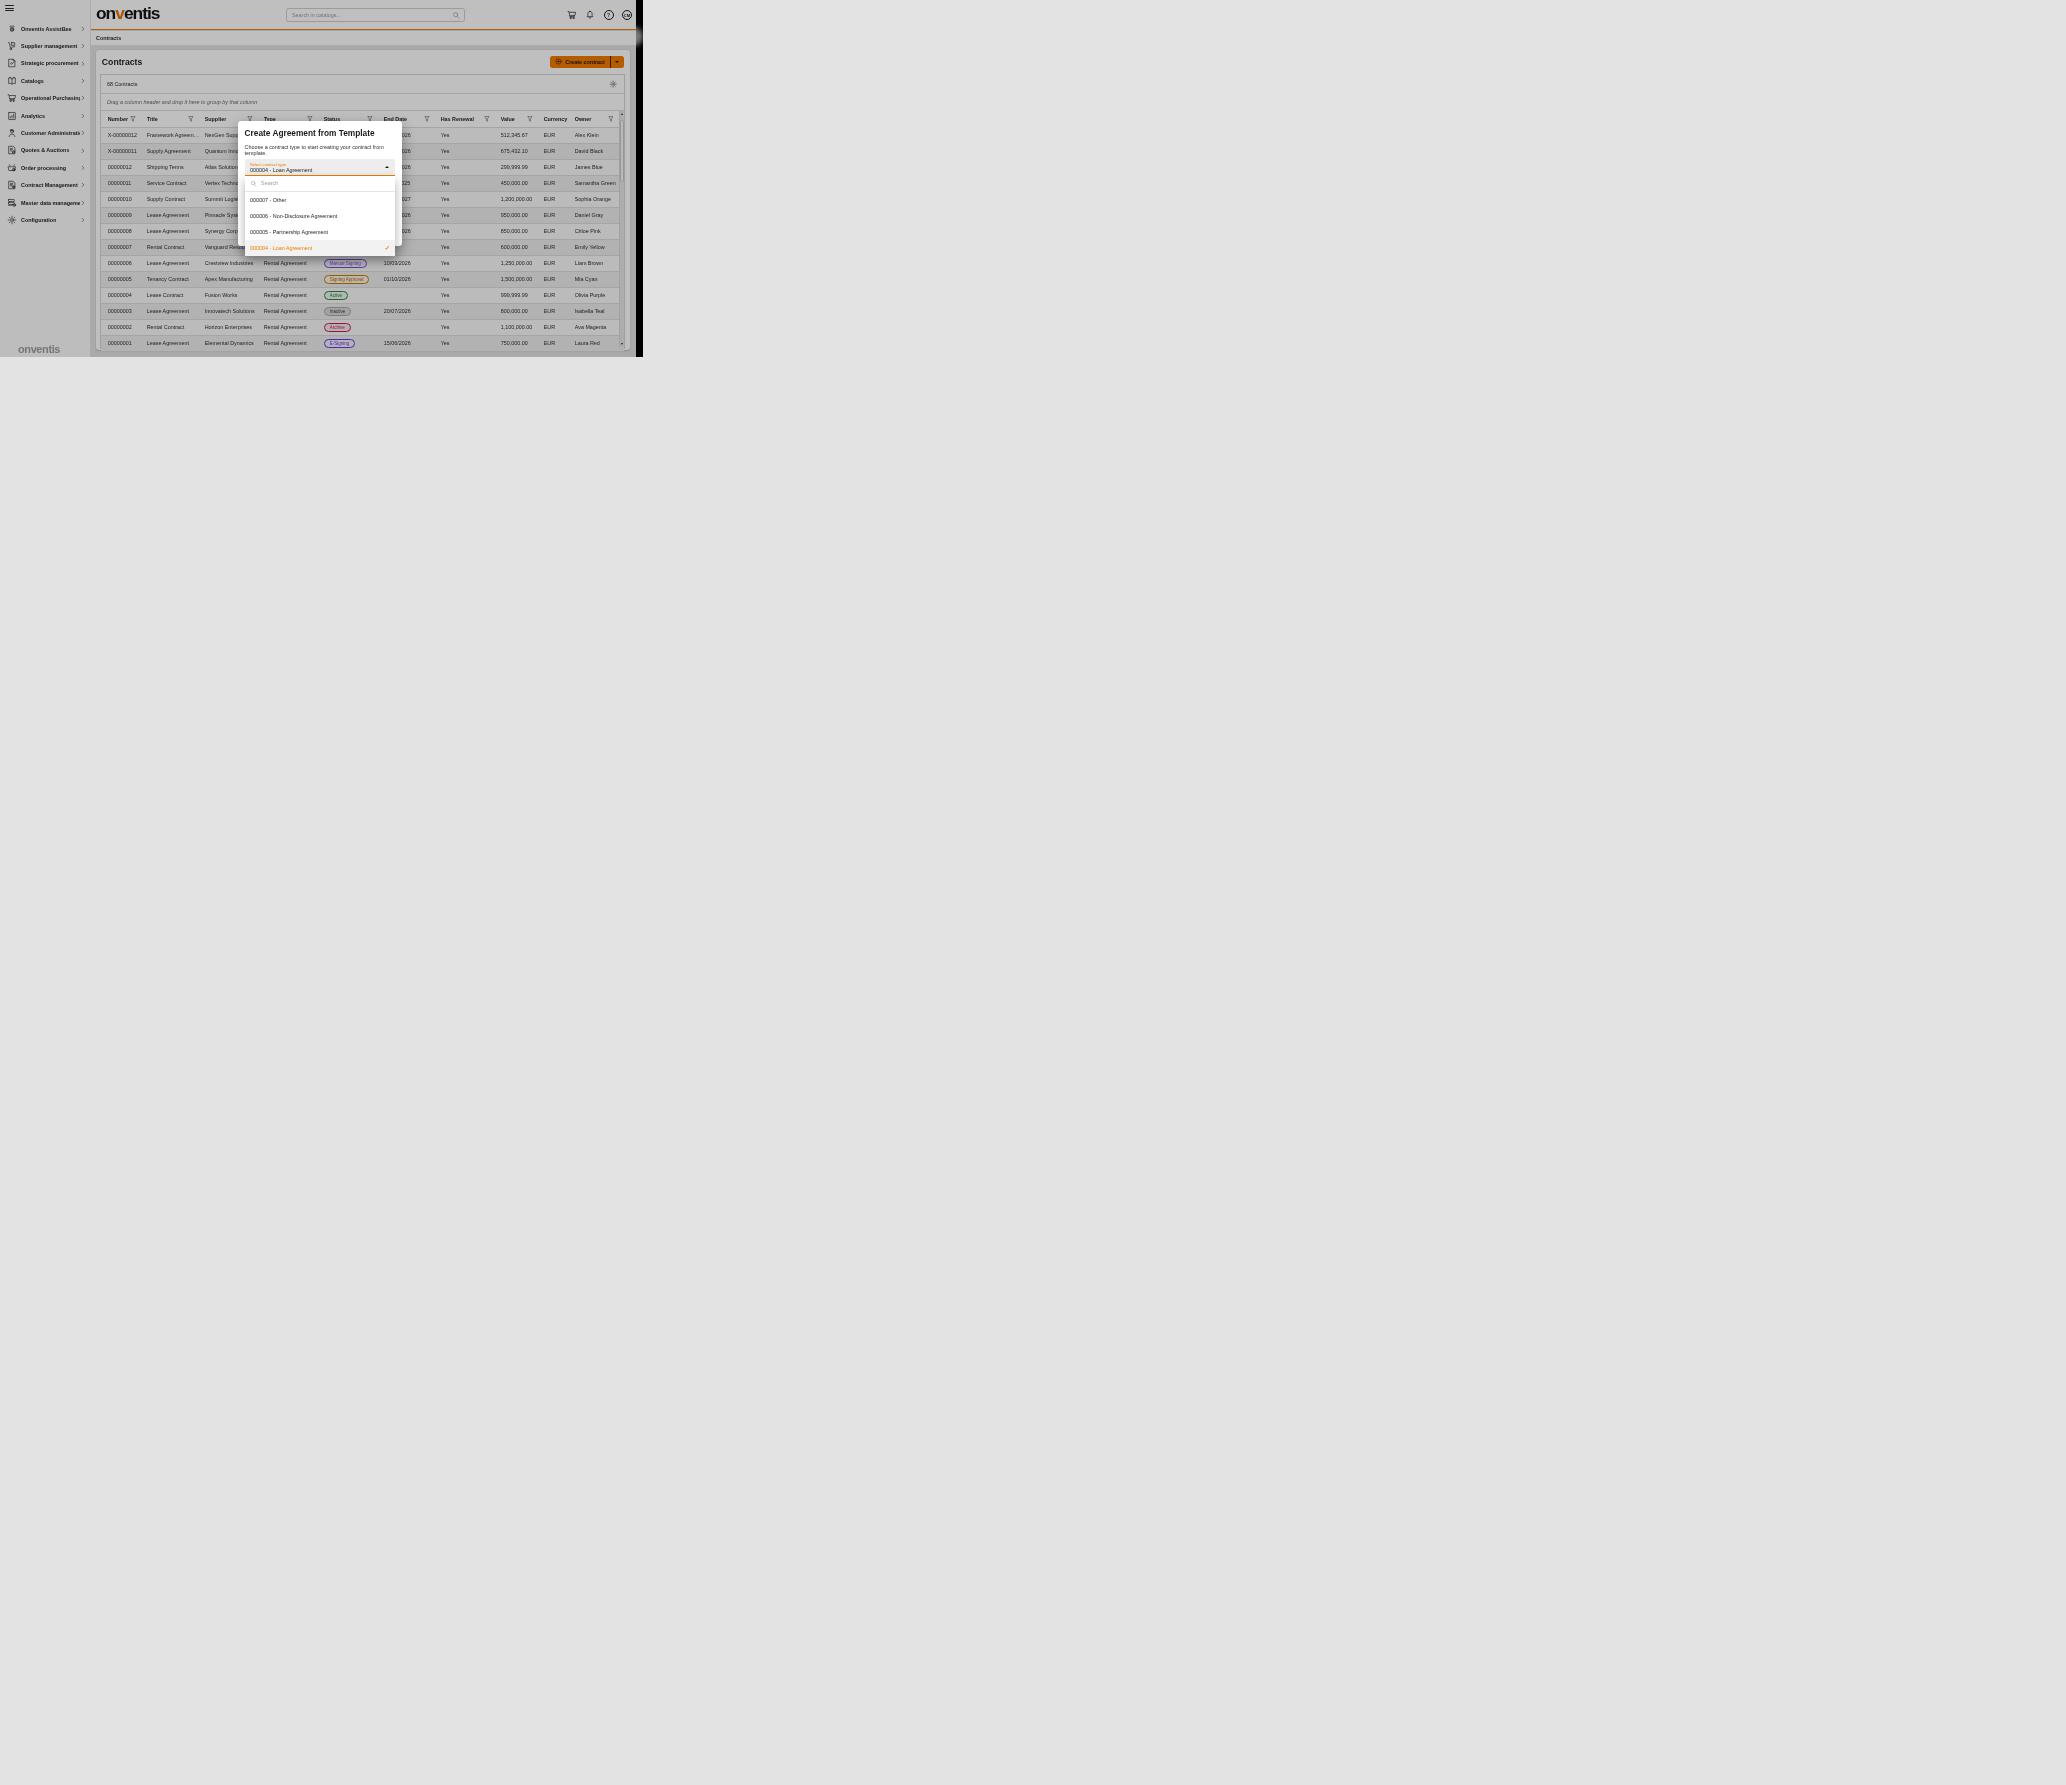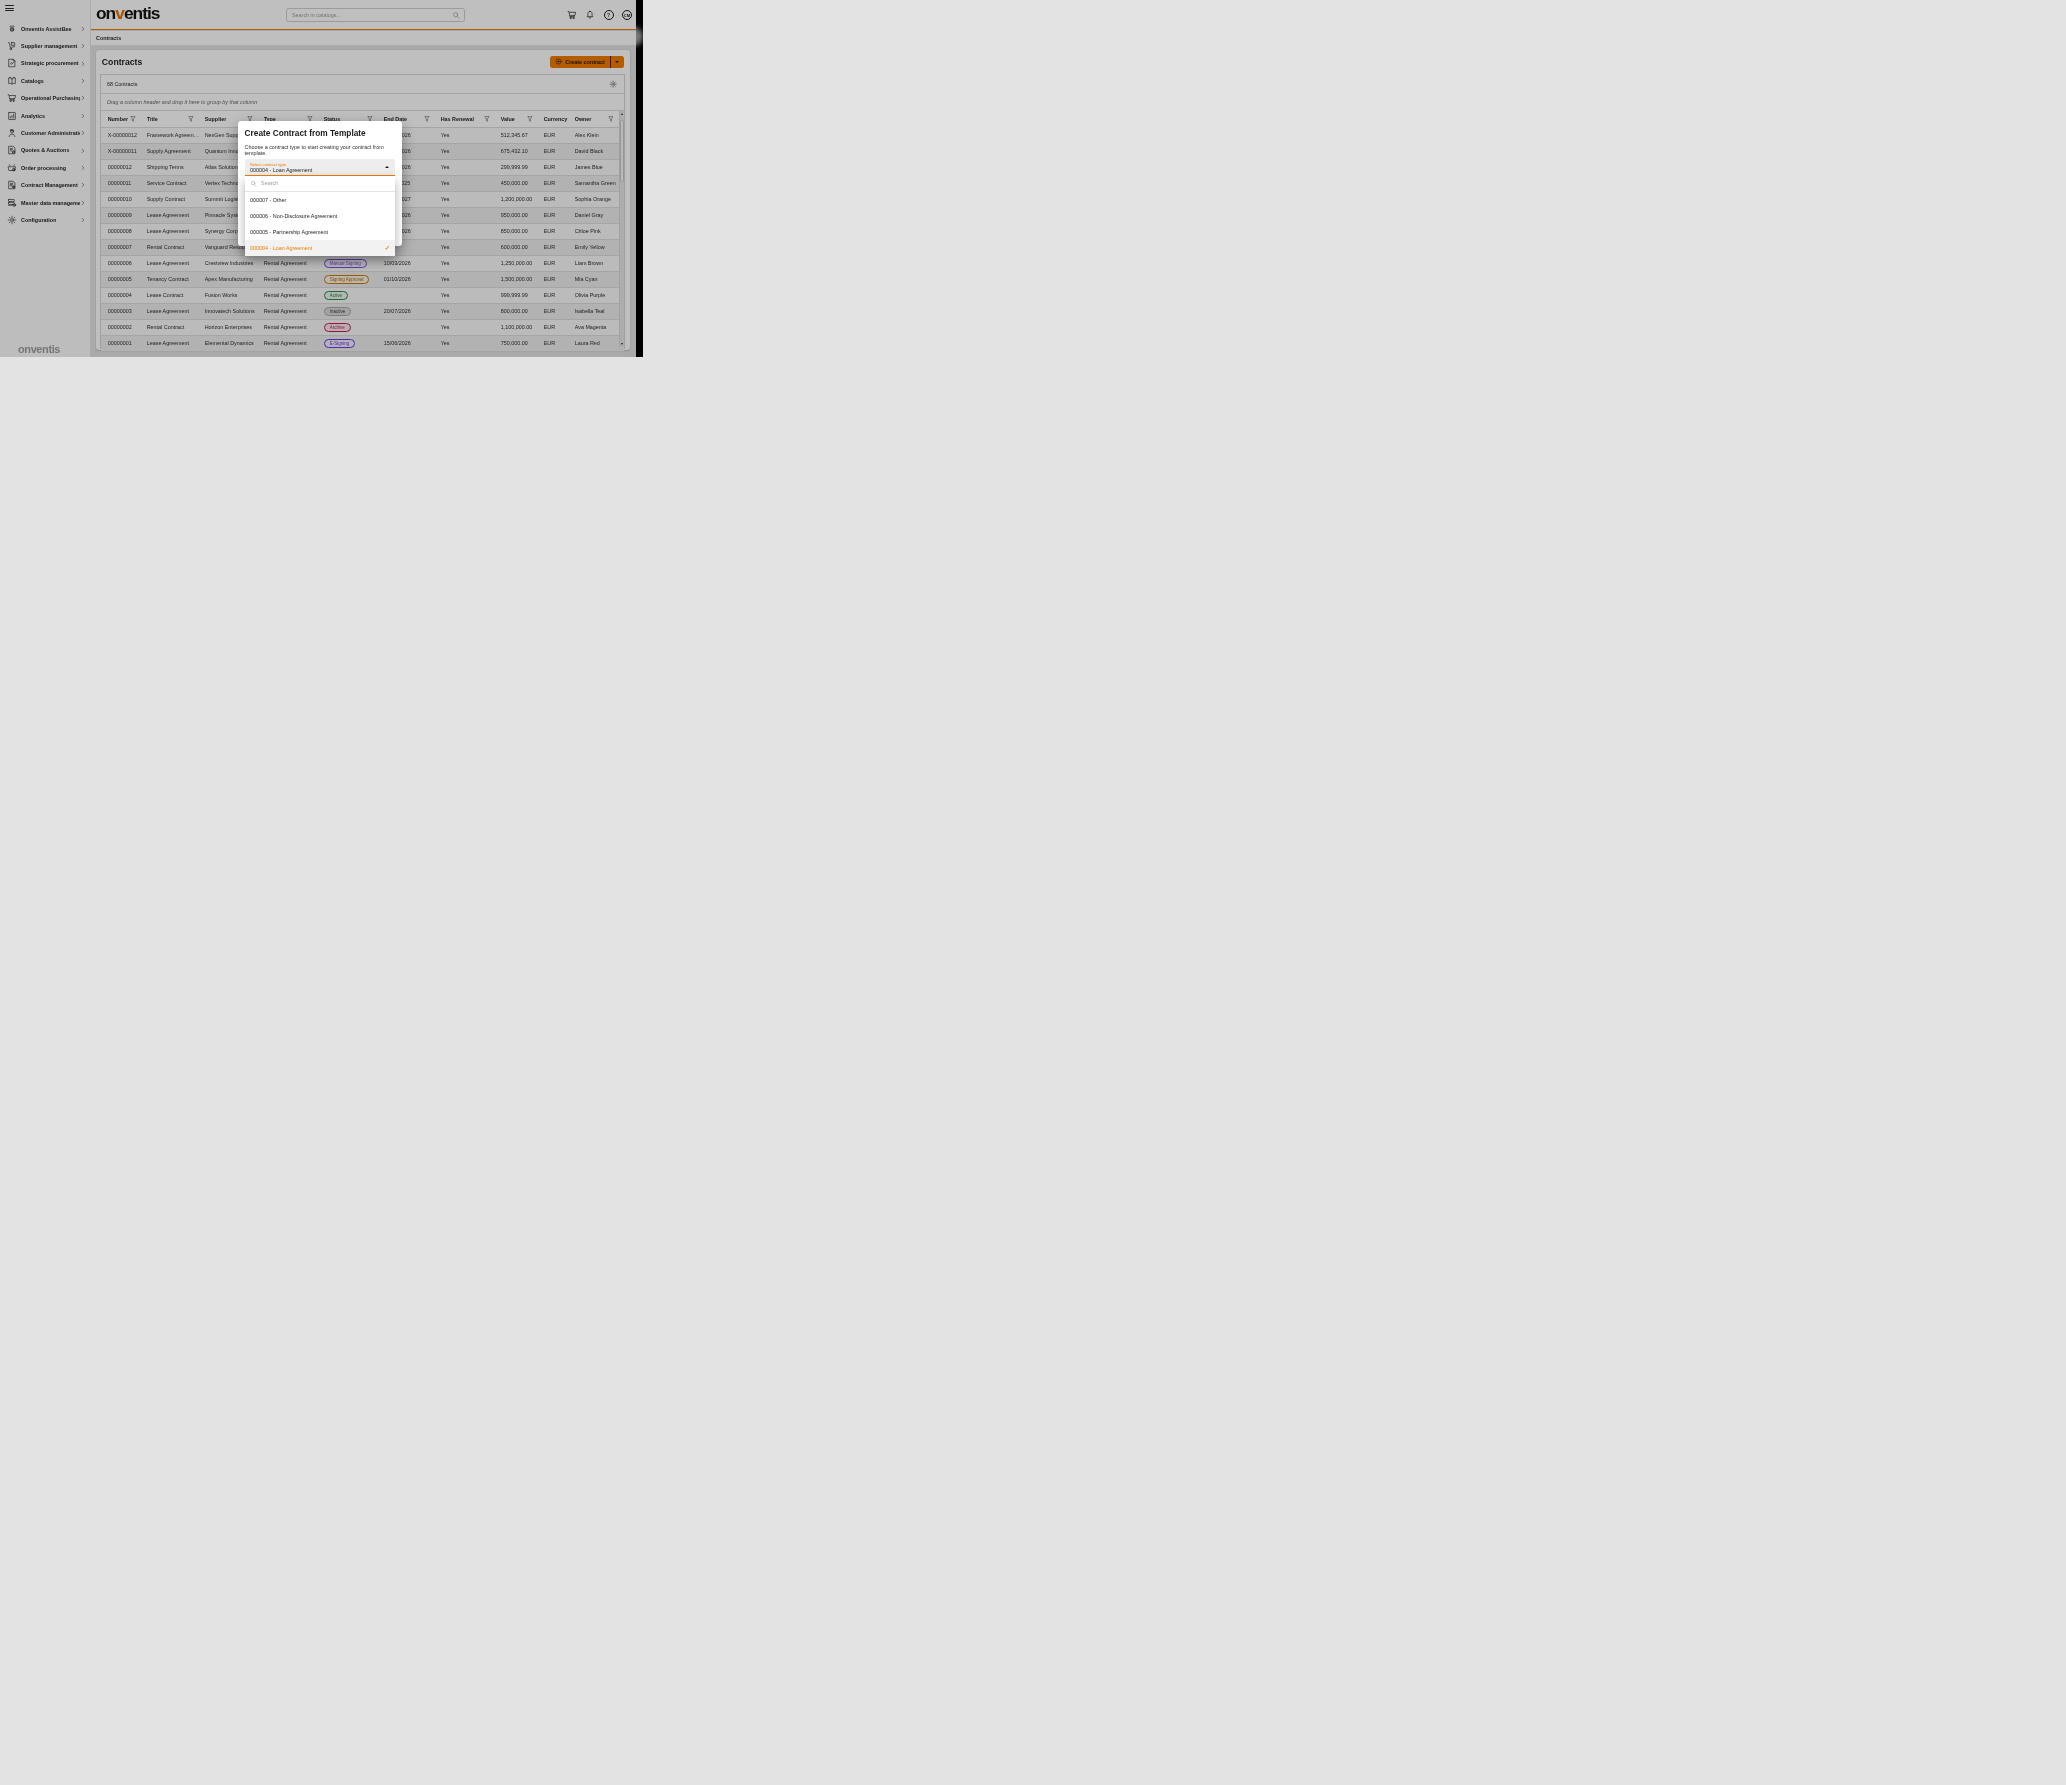--- a/index.html
+++ b/index.html
@@ -633,21 +633,21 @@
         <span class="thumb"></span>
         <span class="down"></span>
       </div>
     </div>
   </div>
 </div>
 
 <div class="overlay"></div>
 
 <div class="modal">
-  <div class="modal-title">Create Contract from Template</div>
+  <div class="modal-title">Create Agreement from Template</div>
   <div class="modal-sub">Choose a contract type to start creating your contract from template.</div>
   <div class="select">
     <span class="select-label">Select contract type</span>
     <span class="select-value">000004 - Loan Agreement</span>
     <span class="caret-up"></span>
   </div>
 </div>
 
 <div class="dropdown">
   <div class="dd-search">

